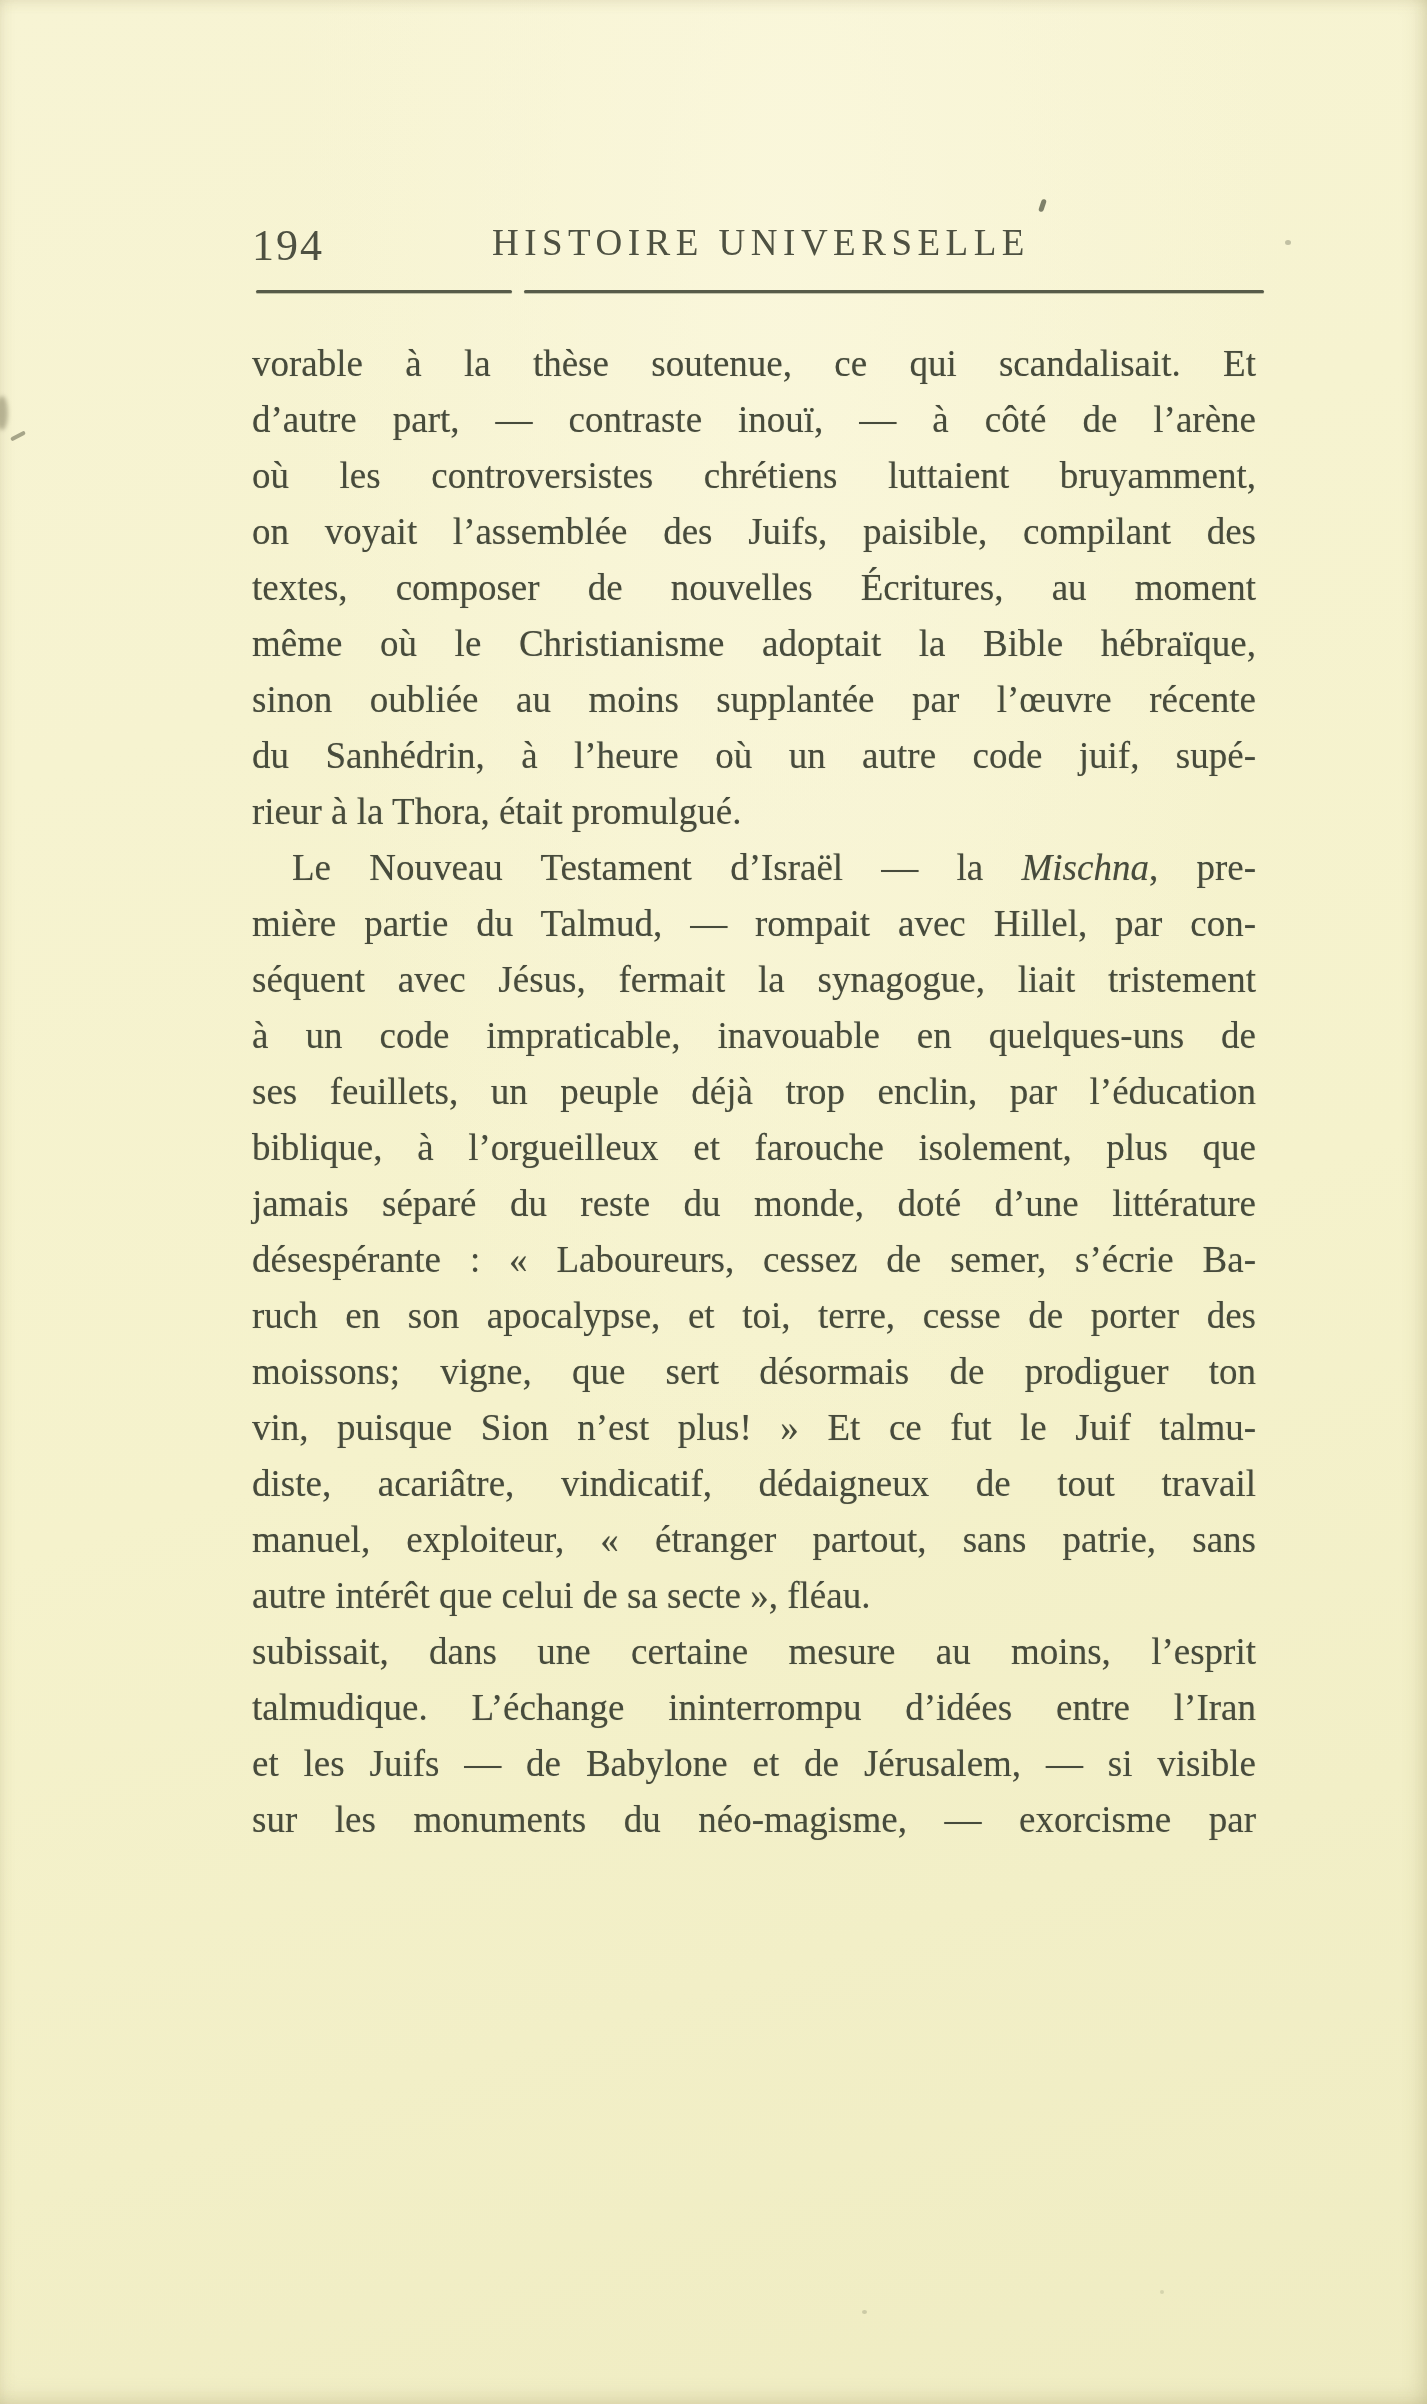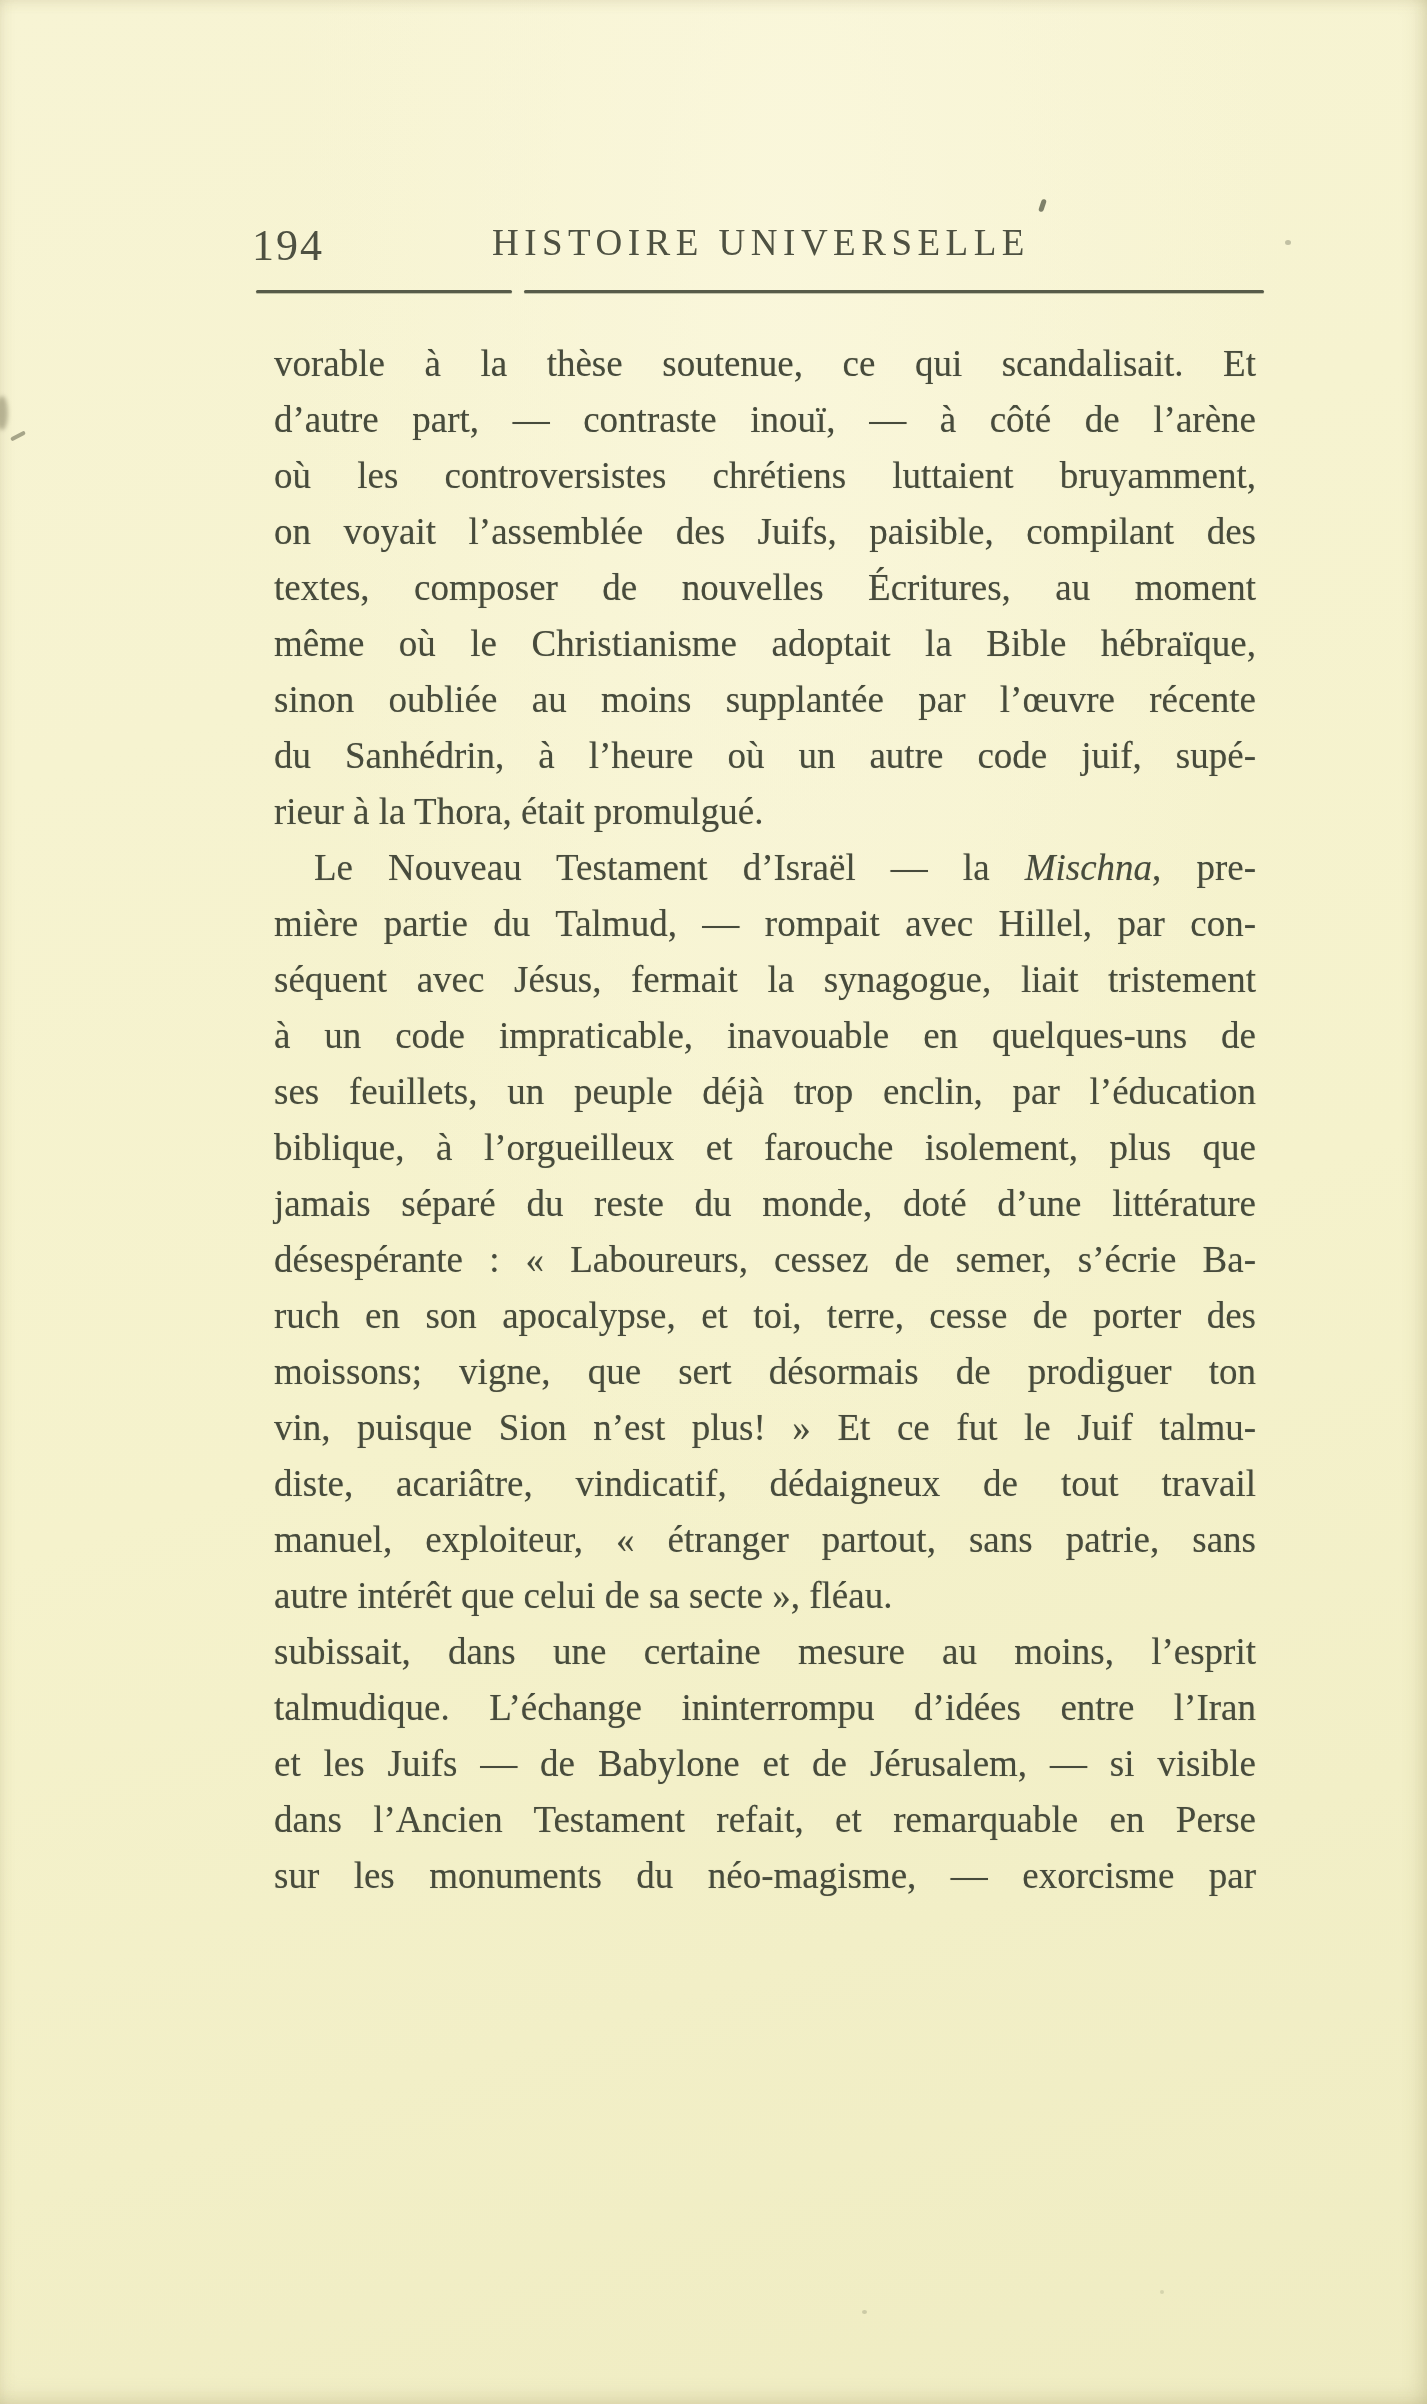--- a/index.html
+++ b/index.html
@@ -54,21 +54,20 @@
     color: #474b3c;
     font-size: 37px;
     line-height: 56px;
     text-shadow: 0 0 0.8px rgba(71,75,60,0.45);
   }
   .line {
     text-align: justify;
     text-align-last: justify;
     white-space: normal;
     height: 56px;
-    margin-left: 22px;
   }
   .line.indent { text-indent: 40px; }
   .line.pl { text-align-last: left; }
   .line i { font-style: italic; }
   .speck { position: absolute; background: rgba(95,98,76,0.55); }
   .sp-tick    { left: 1040px; top: 199px; width: 5px;  height: 13px; border-radius: 3px; transform: rotate(18deg); background: rgba(86,90,70,0.75); }
   .sp-dot1    { left: 1285px; top: 240px; width: 6px;  height: 5px;  border-radius: 50%; background: rgba(95,98,76,0.35); }
   .sp-smudge  { left: -4px;   top: 396px; width: 12px; height: 34px; border-radius: 50%; background: rgba(115,110,82,0.45); filter: blur(2px); }
   .sp-dash    { left: 10px;   top: 434px; width: 16px; height: 4px;  border-radius: 2px; transform: rotate(-28deg); background: rgba(100,100,76,0.55); }
   .sp-dot2    { left: 862px;  top: 2310px; width: 5px; height: 4px;  border-radius: 50%; background: rgba(95,98,76,0.25); }
@@ -108,21 +107,20 @@
     <div class="line">ruch en son apocalypse, et toi, terre, cesse de porter des</div>
     <div class="line">moissons; vigne, que sert désormais de prodiguer ton</div>
     <div class="line">vin, puisque Sion n’est plus! » Et ce fut le Juif talmu-</div>
     <div class="line">diste, acariâtre, vindicatif, dédaigneux de tout travail</div>
     <div class="line">manuel, exploiteur, « étranger partout, sans patrie, sans</div>
     <div class="line pl">autre intérêt que celui de sa secte », fléau.</div>
 
     <div class="line">subissait, dans une certaine mesure au moins, l’esprit</div>
     <div class="line">talmudique. L’échange ininterrompu d’idées entre l’Iran</div>
     <div class="line">et les Juifs — de Babylone et de Jérusalem, — si visible</div>
-    <div class="line">dans l’Ancien Testament refait, et remarquable en Perse</div>
     <div class="line">sur les monuments du néo-magisme, — exorcisme par</div>
   </main>
 
   <div class="speck sp-tick"></div>
   <div class="speck sp-dot1"></div>
   <div class="speck sp-smudge"></div>
   <div class="speck sp-dash"></div>
   <div class="speck sp-dot2"></div>
   <div class="speck sp-dot3"></div>
 </div>

